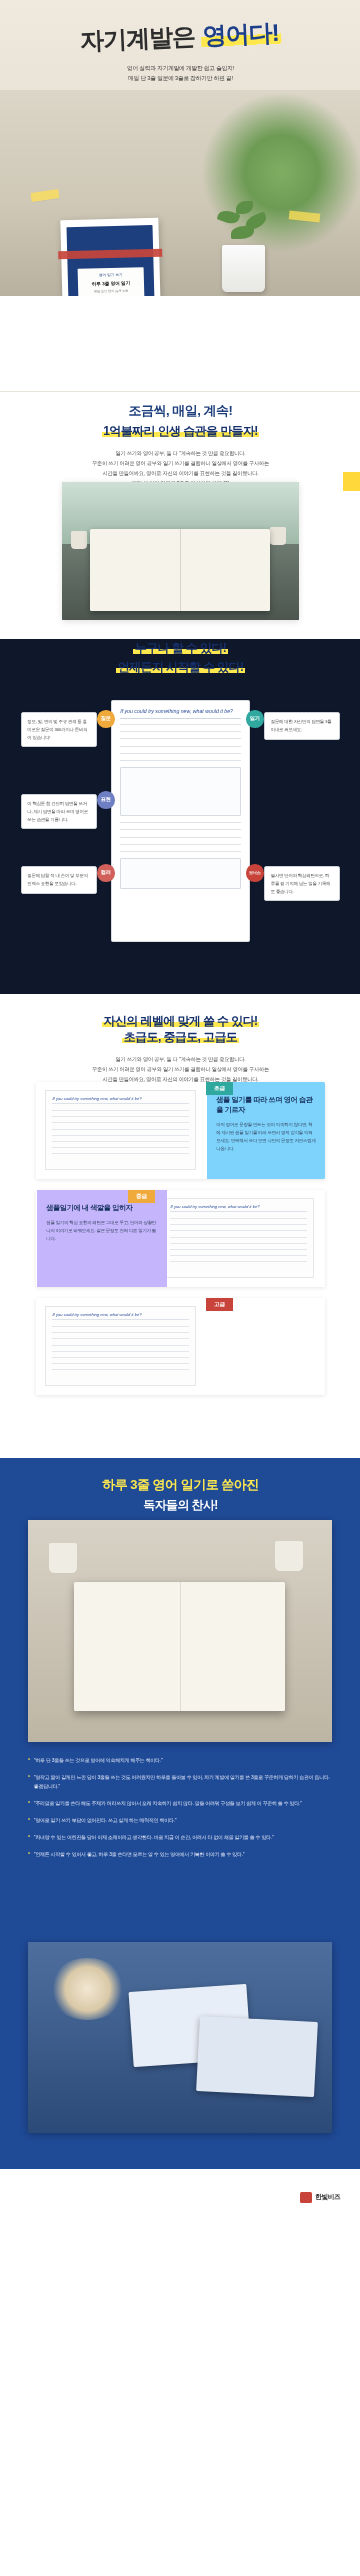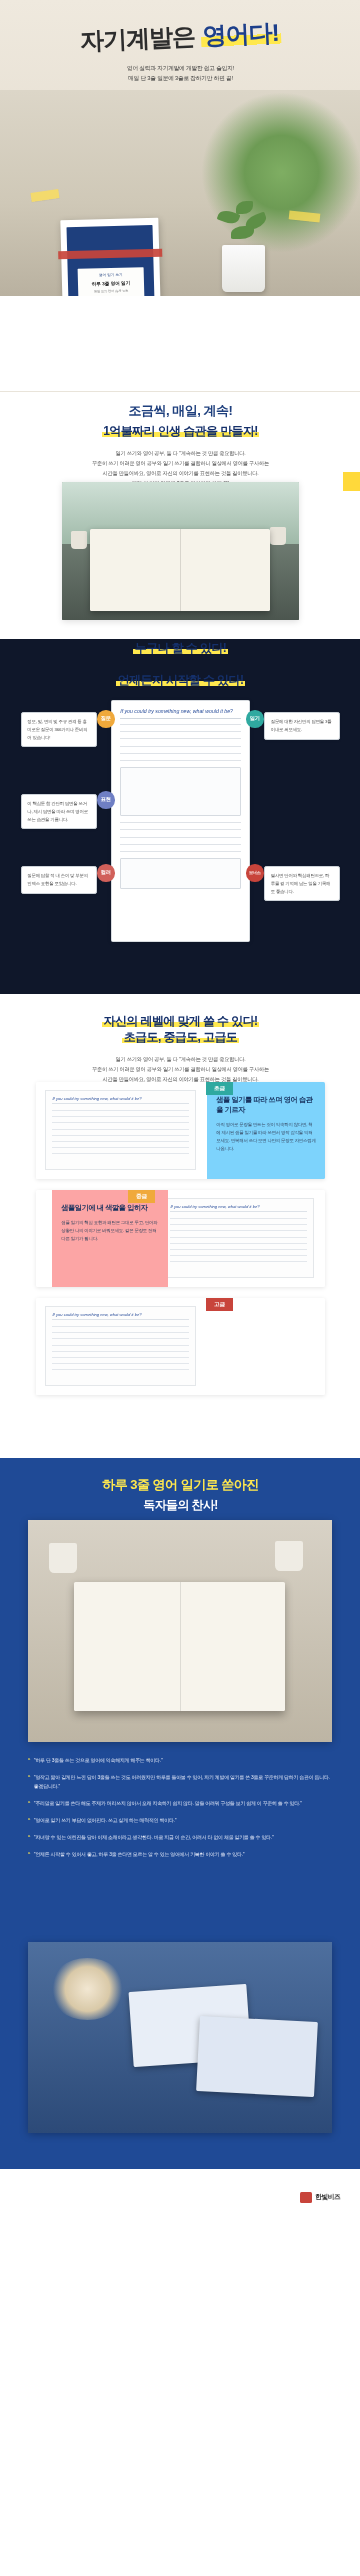--- a/index.html
+++ b/index.html
@@ -327,21 +327,21 @@
       <div class="notebook"></div>
     </div>
     <div class="sec2-yellow-tab"></div>
   </section>
 
   <section class="sec3">
     <div class="sec-head">
       <div class="sec-title">
         <span class="hl">누구나 할 수 있다!</span>
       </div>
-      <div class="sec-title" style="margin-top:16px;">
+      <div class="sec-title" style="margin-top:3px;">
         <span class="hl">언제든지 시작할 수 있다!</span>
       </div>
     </div>
 
     <div class="sec3-center">
       <div class="sec3-page-head">If you could try something new, what would it be?</div>
       <div class="sec3-lines">
         <div class="ln"></div>
           <div class="ln"></div>
           <div class="ln"></div>
@@ -420,21 +420,21 @@
           <div class="ml"></div>
             <div class="ml"></div>
             <div class="ml"></div>
           <div class="ml"></div>
             <div class="ml"></div>
             <div class="ml"></div>
           <div class="ml"></div>
             <div class="ml"></div>
         </div>
       </div>
-      <div class="lvl-right" style="left:16px;right:auto;width:116px;background:#fca5a5;">
+      <div class="lvl-right" style="left:1px;right:auto;width:130px;background:#c4b5fd;">
         <h4>샘플일기에 내 색깔을 입히자</h4>
         <p>샘플 일기의 핵심 표현과 패턴은 그대로 두고, 단어와 상황만 나의 이야기로 바꿔보세요. 같은 문장도 전혀 다른 일기가 됩니다.</p>
       </div>
       <div class="lvl-tag" style="left:92px;top:0;background:#f0a93b;">중급</div>
     </div>
 
     <div class="lvl-card" style="top:304px;">
       <div class="lvl-left">
         <div class="mini-page">
           <div class="mh">If you could try something new, what would it be?</div>

